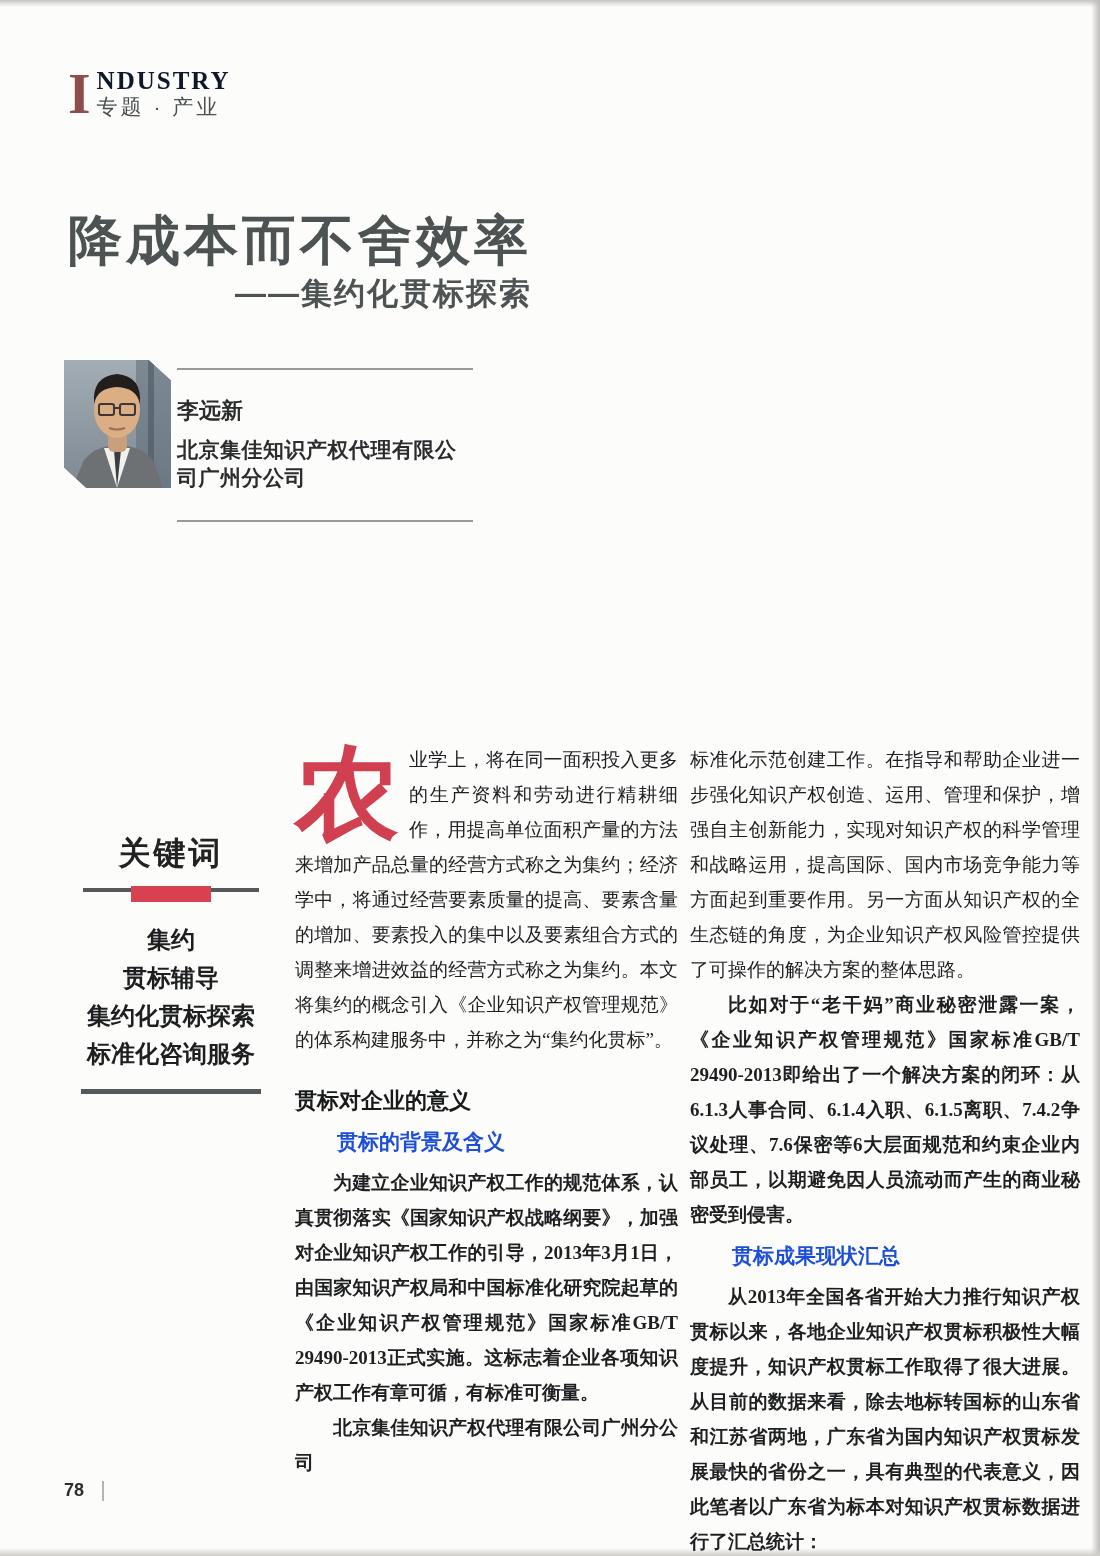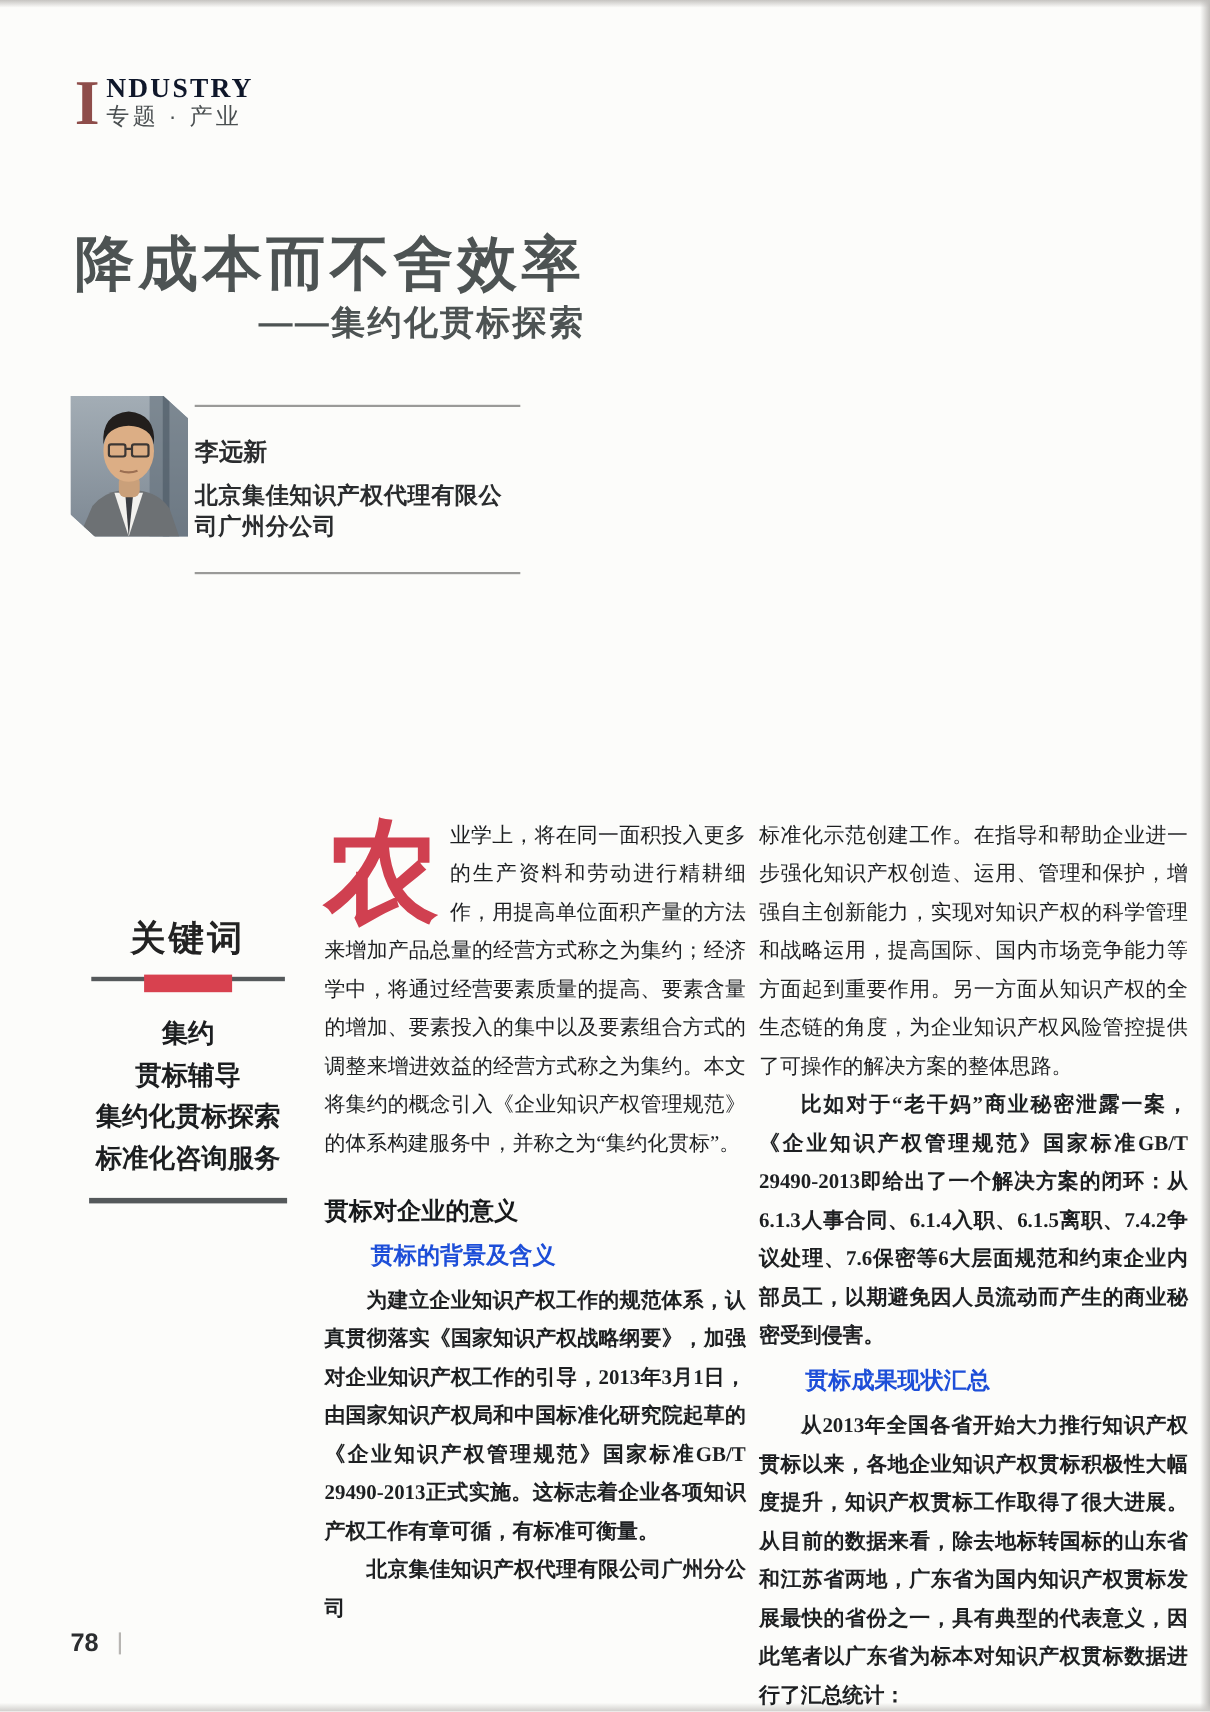--- a/index.html
+++ b/index.html
@@ -86,21 +86,21 @@
     font-size:22px;font-weight:bold;color:#17191b;
     margin:26px 0 6px 0 !important;text-align:left;}
   .sub-head{
     font-family:"Liberation Sans","DejaVu Sans",sans-serif;
     font-size:21px;font-weight:bold;color:#1d4ed8;
     margin:6px 0 6px 0 !important;text-indent:2em;text-align:left;}
 
   
   .footer{position:absolute;left:64px;top:1480px;display:flex;align-items:center;
     font-family:"Liberation Sans","DejaVu Sans",sans-serif;}
-  .footer .pagenum{font-size:23px;font-weight:600;color:#2b2d2f;}
+  .footer .pagenum{font-size:18px;font-weight:600;color:#2b2d2f;}
   .footer .fbar{width:2px;height:20px;background:#b7b5b2;margin-left:18px;}
 </style>
 </head>
 <body>
 
 <div id="page">
   <div class="edge-top"></div>
   <div class="edge-right"></div>
   <div class="edge-bottom"></div>
 

